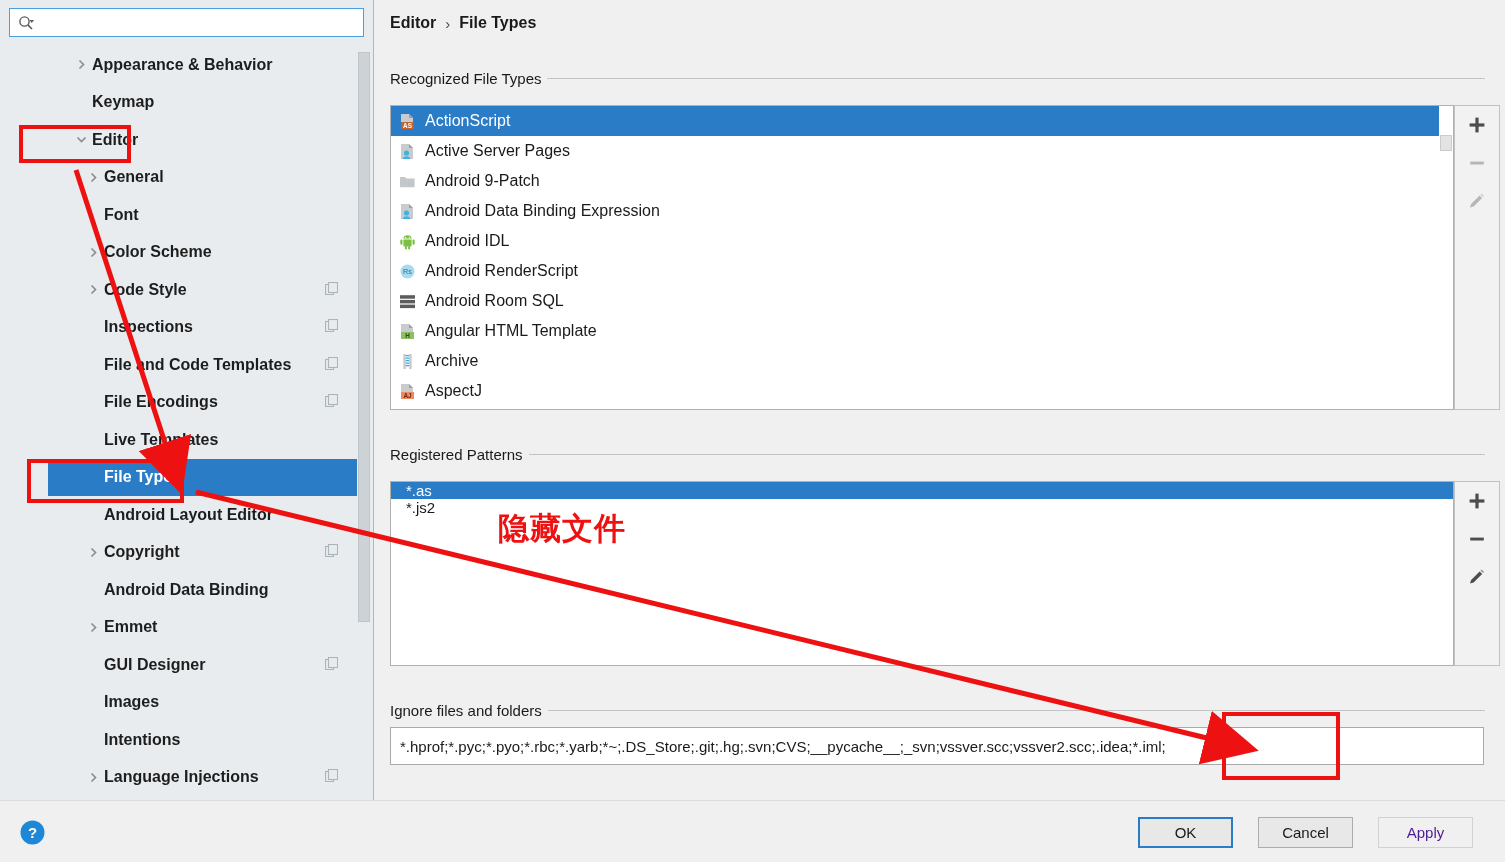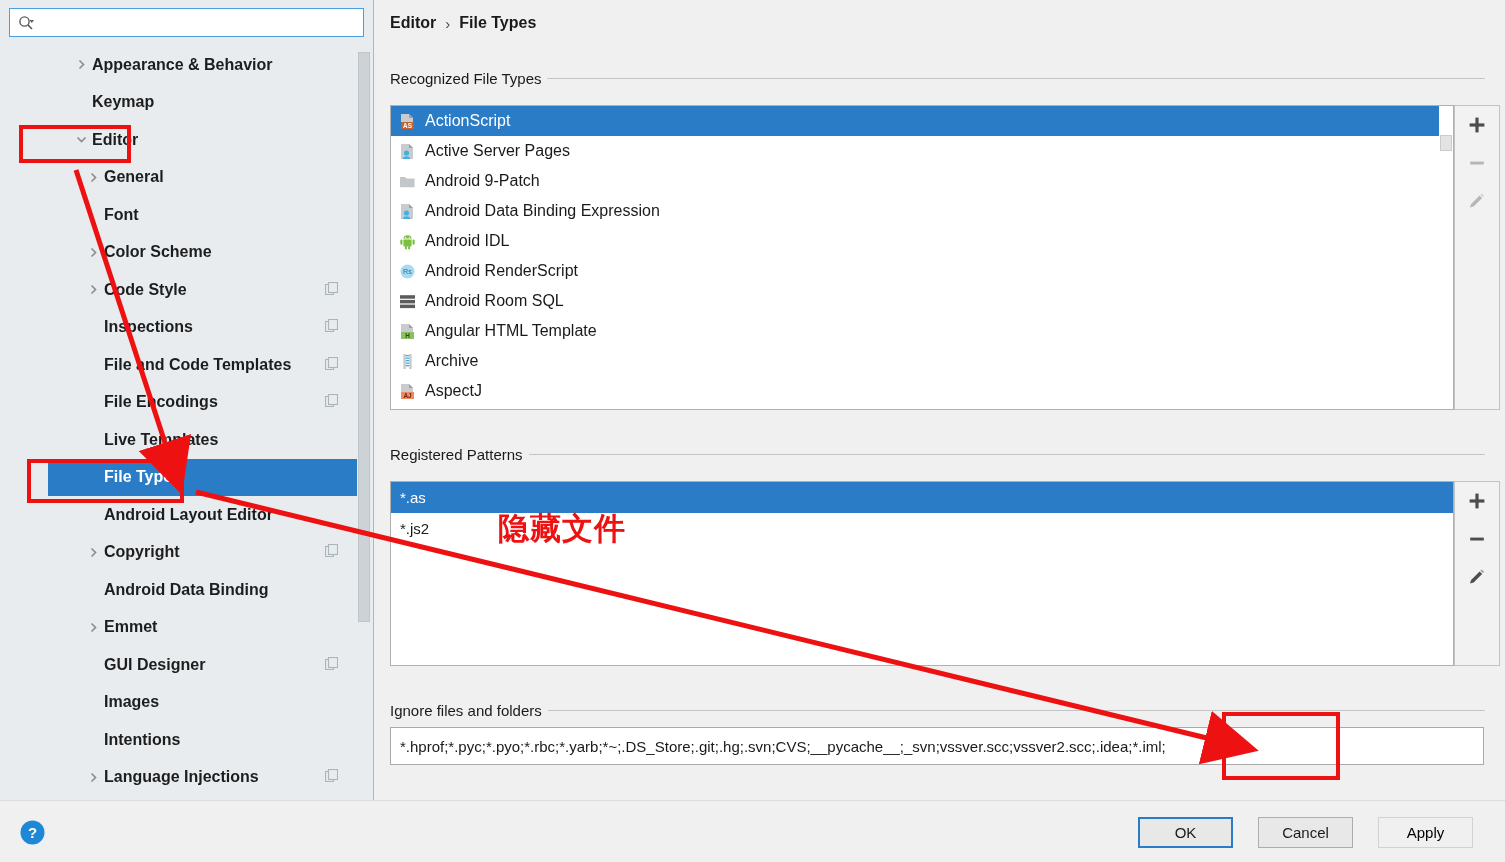--- a/index.html
+++ b/index.html
@@ -81,21 +81,21 @@
   .listbox {
     position:absolute; background:#ffffff; border:1px solid #b0b0b0;
     overflow:hidden;
   }
   .list-row {
     height:30px; display:flex; align-items:center; padding-left:8px;
     font-size:16px; color:#1a1a1a; white-space:nowrap;
   }
   .list-row.sel { background:#2a7cc7; color:#ffffff; }
   .row-ico { width:26px; min-width:26px; display:flex; align-items:center; }
-  .pat-row { height:31px; padding-left:9px; font-size:15px; }
+  .pat-row { height:17px; padding-left:15px; font-size:15px; }
 
   
   #rec-sb-track {
     position:absolute; right:0; top:0; width:14px; height:100%;
     background:#ffffff;
   }
   #rec-sb-thumb {
     position:absolute; right:1px; top:29px; width:12px; height:16px;
     background:#e3e3e3; border:1px solid #cbcbcb;
   }
@@ -128,21 +128,21 @@
   }
   #help-btn { position:absolute; left:20px; top:820px; width:25px; height:25px; }
   .dlg-btn {
     position:absolute; top:817px; height:31px; width:95px;
     display:flex; align-items:center; justify-content:center;
     font-family:"Liberation Sans", sans-serif; font-size:15px;
     background:#e8e8e8; border:1px solid #adadad; color:#1a1a1a;
   }
   #btn-ok { left:1138px; border:2px solid #2a7cc7; background:#e8e8e8; }
   #btn-cancel { left:1258px; }
-  #btn-apply { left:1378px; color:#000000; border:1px solid #d2d2d2; background:#f0f0f0; }
+  #btn-apply { left:1378px; color:#4c1d95; border:1px solid #d2d2d2; background:#f0f0f0; }
 
   
   #anno { position:absolute; left:0; top:0; width:1505px; height:862px; pointer-events:none; }
   .redbox { position:absolute; border:4px solid #ee1111; }
   #anno-cn {
     position:absolute; left:498px; top:508px;
     font-family:"DejaVu Sans", sans-serif;
     font-size:31px; font-weight:bold; color:#ee1111;
     letter-spacing:1px;
   }

